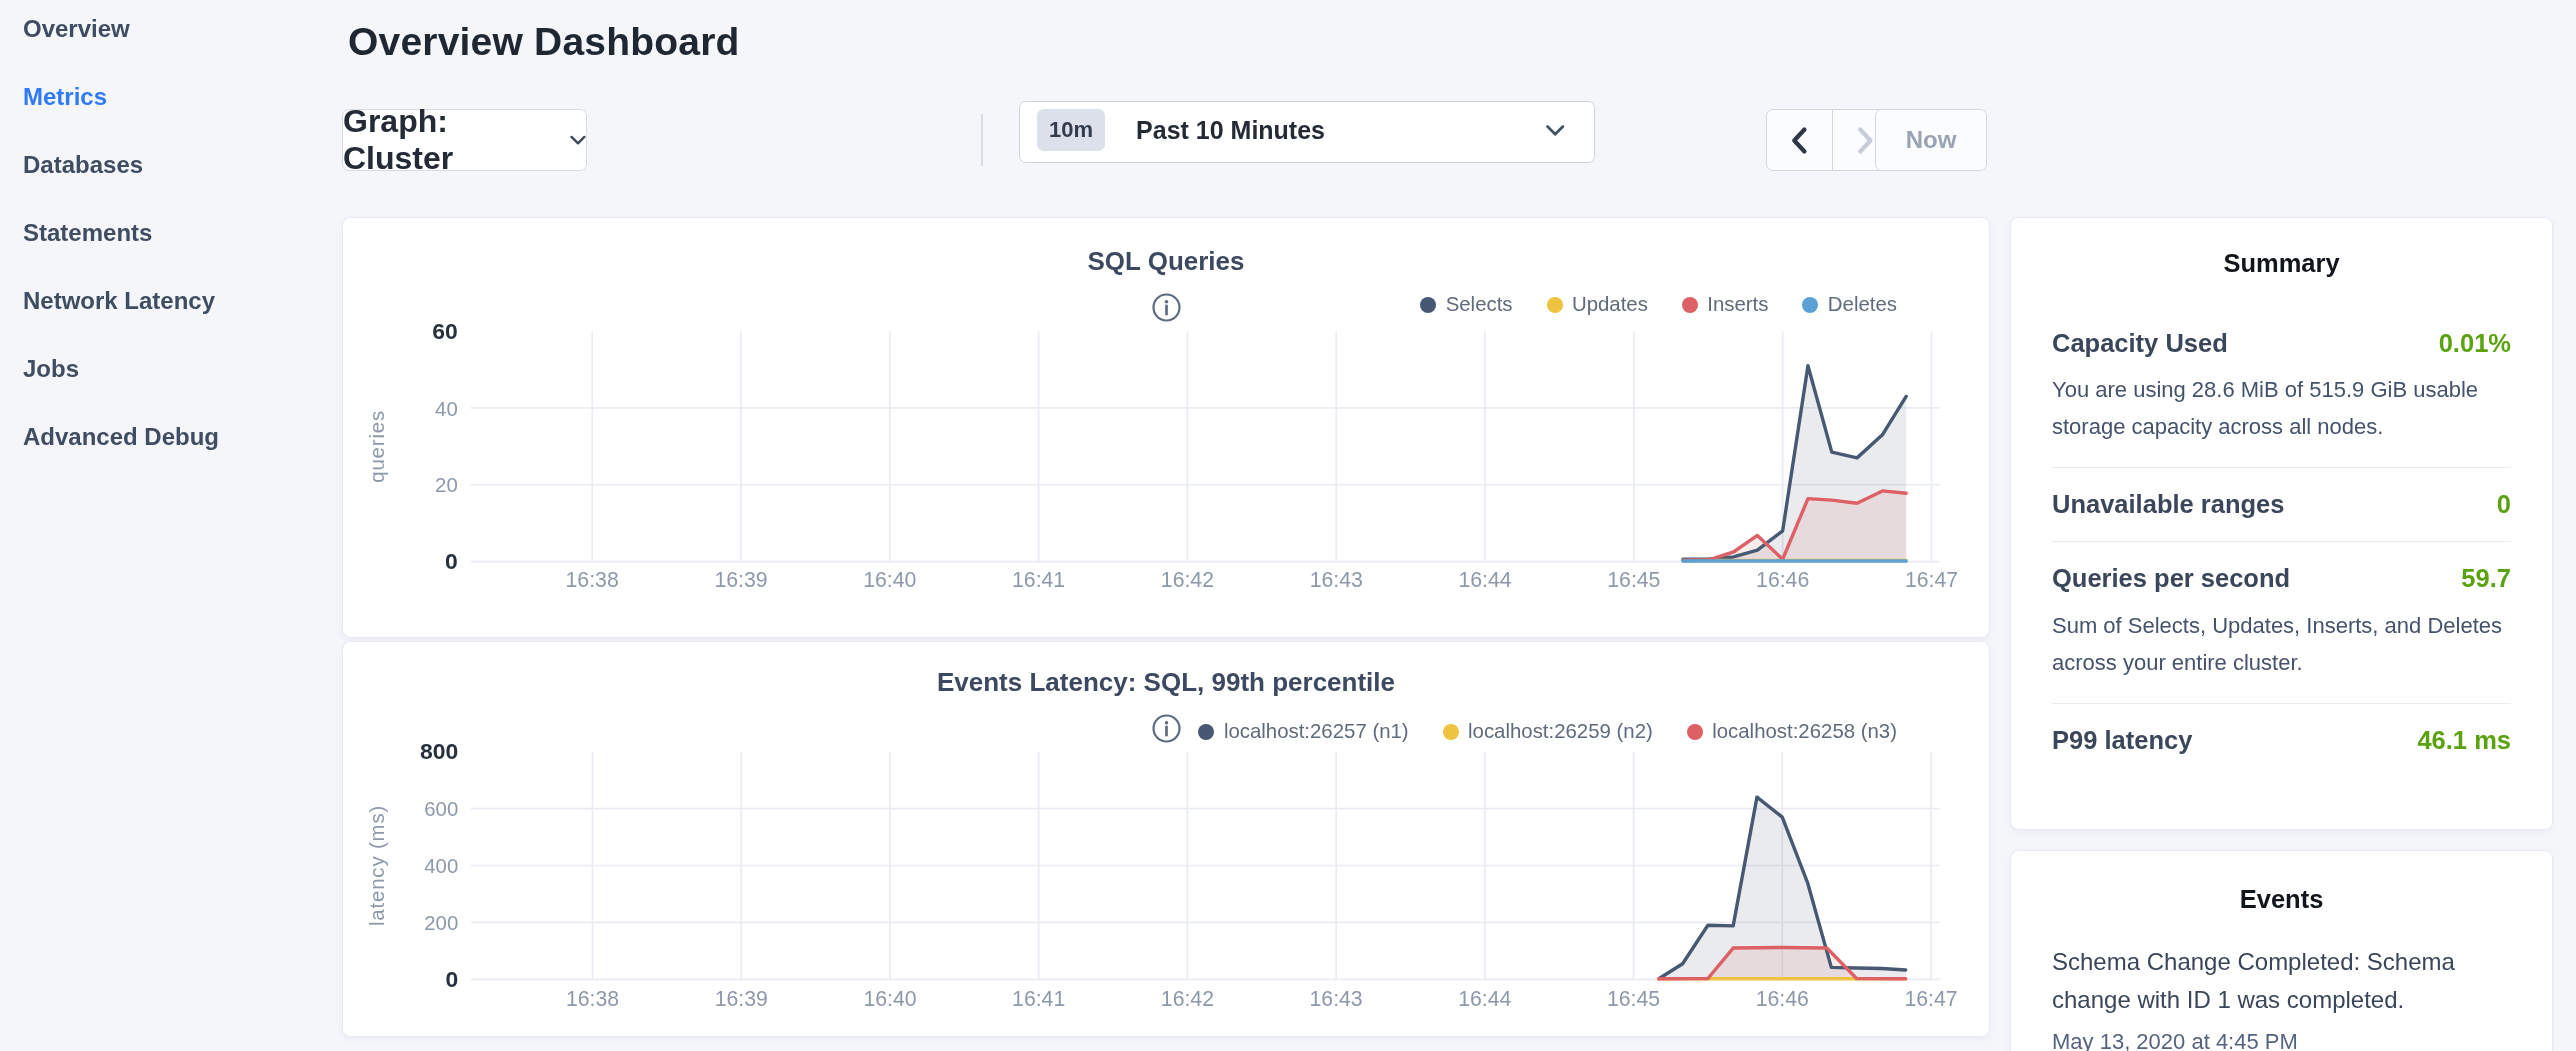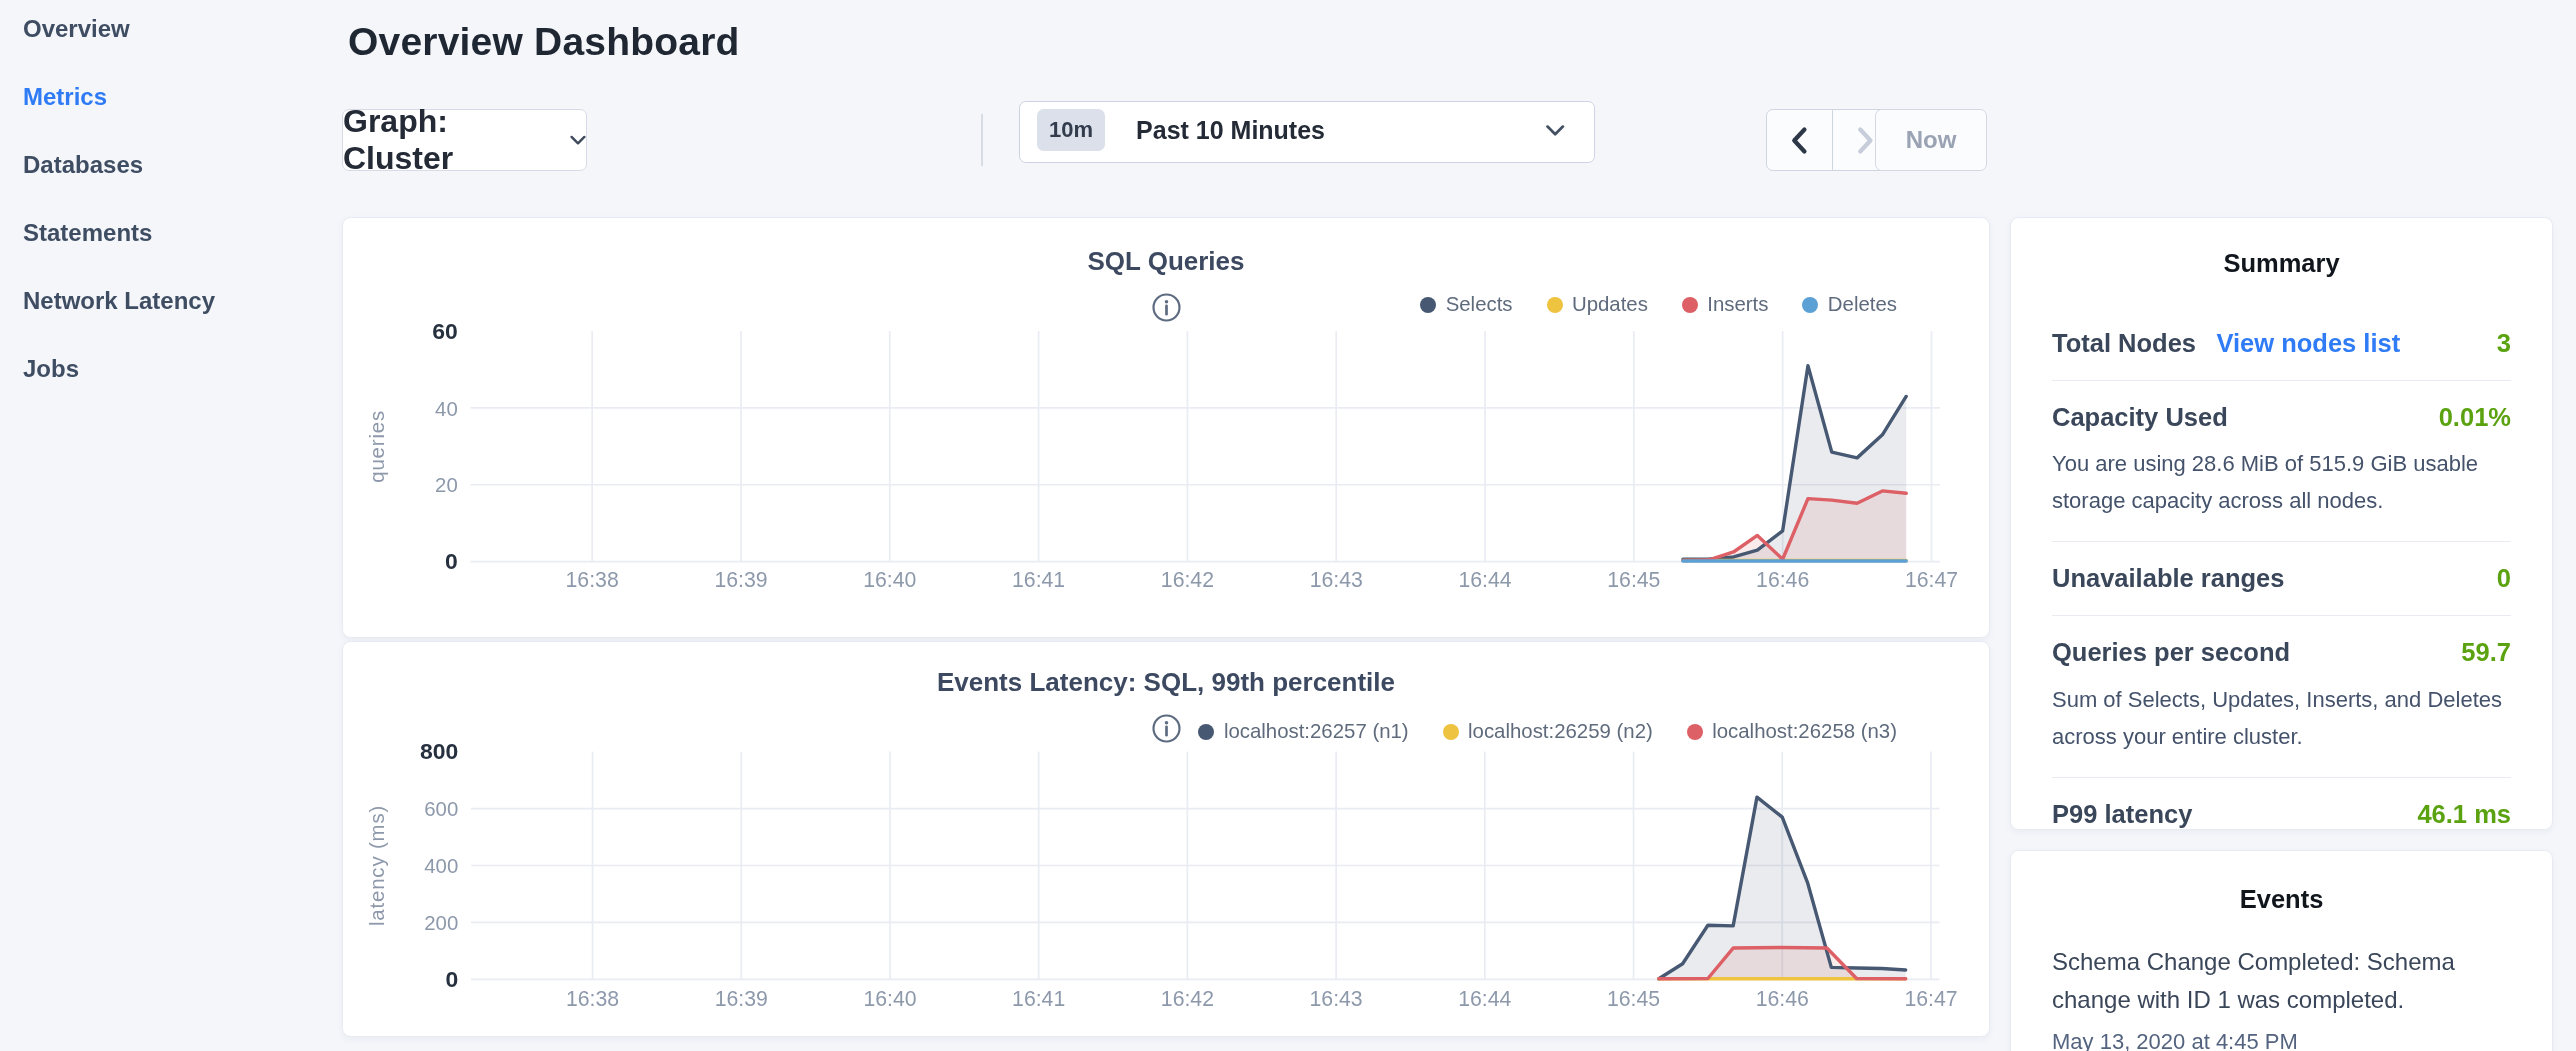--- a/index.html
+++ b/index.html
@@ -68,20 +68,21 @@
 
 <div id="app">
 
   <nav class="sidebar">
       <div class="side-item">Overview</div>
       <div class="side-item active">Metrics</div>
       <div class="side-item">Databases</div>
       <div class="side-item">Statements</div>
       <div class="side-item">Network Latency</div>
       <div class="side-item">Jobs</div>
+      <div class="side-item">Advanced Debug</div>
     </nav>
 
   <h1 class="page-title">Overview Dashboard</h1>
 
   <div class="dd dd-graph">
     <span>Graph: Cluster</span>
     <svg width="17" height="11" viewBox="0 0 20 13">
         <path d="M2 2 L10 10 L18 2" stroke="#3e4a5b" stroke-width="3" fill="none" stroke-linecap="round" stroke-linejoin="round"></path>
       </svg>
   </div>
@@ -238,27 +239,20 @@
         <path d="M1547.7500000000002 397 L1547.7500000000002 396.33 L1605.5 395.995 L1635.2500000000002 360.15 L1693 359.48 L1745.4999999999995 360.15 L1780.5 395.995 L1838.2499999999998 396.33 L1838.2499999999998 397 Z" fill="#dc6065" fill-opacity="0.12" stroke="none"></path>
         <polyline points="1547.7500000000002,396.33 1575.7499999999998,378.575 1605.5,333.35 1635.2500000000002,334.02 1663.2499999999998,182.6 1693,206.04999999999998 1722.7500000000002,283.1 1750.7499999999998,382.93 1780.5,383.6 1810.2500000000002,384.27 1838.2499999999998,385.945" fill="none" stroke="#475872" stroke-width="4" stroke-linejoin="round" stroke-linecap="round"></polyline>
         <polyline points="1547.7500000000002,396.33 1693,396.33 1838.2499999999998,396.33" fill="none" stroke="#eec33f" stroke-width="4" stroke-linejoin="round" stroke-linecap="round"></polyline>
         <polyline points="1547.7500000000002,396.33 1605.5,395.995 1635.2500000000002,360.15 1693,359.48 1745.4999999999995,360.15 1780.5,395.995 1838.2499999999998,396.33" fill="none" stroke="#dc6065" stroke-width="4" stroke-linejoin="round" stroke-linecap="round"></polyline>
       </svg>
   </div>
 
   <div class="card" id="summary-card">
     <div class="panel-title">Summary</div>
 
-    <div class="sum-row">
-      <div class="sum-head">
-        <span class="sum-label">Total Nodes</span>
-        <a class="sum-link">View nodes list</a>
-        <span class="sum-value">3</span>
-      </div>
-    </div>
 
     <div class="sum-row">
       <div class="sum-head">
         <span class="sum-label">Capacity Used</span>
         <span class="sum-value">0.01%</span>
       </div>
       <div class="sum-desc">You are using 28.6 MiB of 515.9 GiB usable storage capacity across all nodes.</div>
     </div>
 
     <div class="sum-row">

